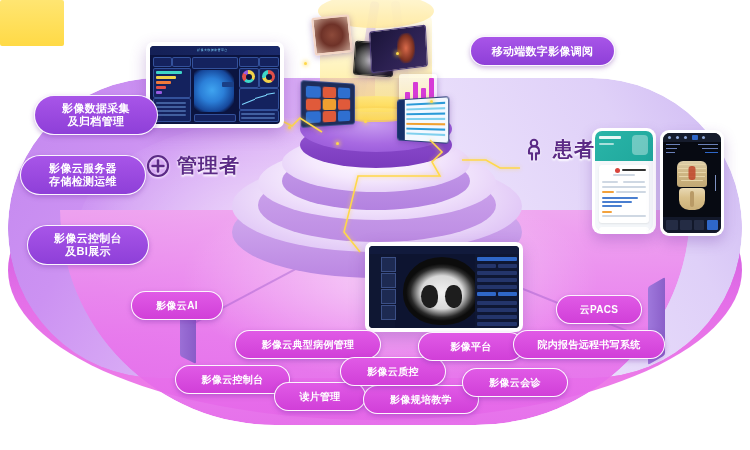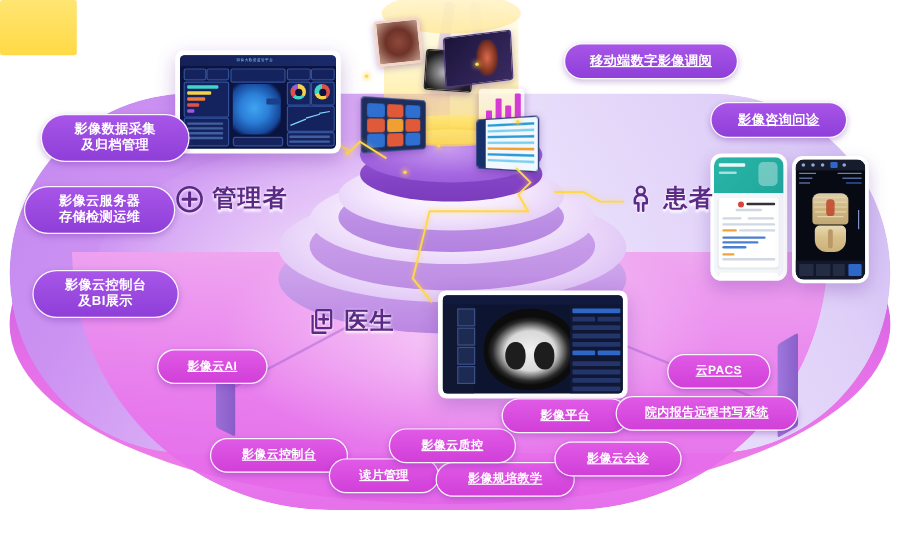--- a/index.html
+++ b/index.html
@@ -185,21 +185,21 @@
 
   
   .pill{position:absolute;display:flex;align-items:center;justify-content:center;
       text-align:center;color:#ffffff;font-weight:bold;
       border-radius:999px;border:1.4px solid rgba(255,255,255,.95);
       box-shadow:0 2px 5px rgba(110,40,160,.35);
       white-space:pre-line;line-height:1.15;letter-spacing:.3px;}
   .pill.v{background:linear-gradient(180deg,#a855e8,#8e3fd8);font-size:11px;}
   .pill.m{background:linear-gradient(180deg,#e05ae6,#d13fd8);font-size:10px;}
   .pill.two{padding:3px 10px;}
-  .pill.one{padding:3px 11px;text-decoration:underline;}
+  .pill.one{padding:3px 11px;}
 
   
   .brand{position:absolute;left:330px;top:150px;width:130px;text-align:center;
       font-size:25px;font-weight:bold;line-height:1.08;color:#f6c32a;
       letter-spacing:2px;
       text-shadow:
         -1.6px -1.6px 0 #fff, 1.6px -1.6px 0 #fff, -1.6px 1.6px 0 #fff, 1.6px 1.6px 0 #fff,
         0 3px 4px rgba(150,60,20,.45);}
 
   
@@ -450,55 +450,45 @@
   <div class="actor" style="left:146px;top:152px;">
     <span class="ic">
       <svg viewBox="0 0 24 24" width="24" height="24">
         <circle cx="12" cy="12" r="10" fill="none" stroke="#5b2a86" stroke-width="2.2"></circle>
         <path d="M12 6.6v10.8M6.6 12h10.8" stroke="#5b2a86" stroke-width="2.6" stroke-linecap="round"></path>
       </svg>
     </span>
     <span class="actor-text">管理者</span>
   </div>
 
-  <div class="actor" style="left:522px;top:152px;text-align:center;">
+  <div class="actor" style="left:522px;top:136px;text-align:center;">
     <span class="ic">
       <svg viewBox="0 0 24 24" width="24" height="24">
         <circle cx="12" cy="5" r="3.3" fill="none" stroke="#5b2a86" stroke-width="2.1"></circle>
         <path d="M12 8.4c-3.2 0-5 2-5 4.6v2.4h3v6.2M12 8.4c3.2 0 5 2 5 4.6v2.4h-3v6.2" fill="none" stroke="#5b2a86" stroke-width="2.1" stroke-linecap="round" stroke-linejoin="round"></path>
       </svg>
     </span>
     <span class="actor-text">患者</span>
   </div>
 
-  <div class="actor" style="left:256px;top:254px;">
-    <span class="ic">
-      <svg viewBox="0 0 24 24" width="24" height="24">
-        <rect x="7.5" y="2.5" width="12.5" height="15" rx="1" fill="none" stroke="#5b2a86" stroke-width="1.9"></rect>
-        <path d="M13.7 6.4v7.2M10.1 10h7.2" stroke="#5b2a86" stroke-width="2.1" stroke-linecap="round"></path>
-        <path d="M4.5 6.5v14.8h11.5" fill="none" stroke="#5b2a86" stroke-width="1.9" stroke-linejoin="round"></path>
-      </svg>
-    </span>
-    <span class="actor-text">医生</span>
-  </div>
 
   <div class="pill v two" style="left:34px;top:95px;width:102px;height:32px;">影像数据采集
 及归档管理</div>
   <div class="pill v two" style="left:20px;top:155px;width:104px;height:32px;">影像云服务器
 存储检测运维</div>
   <div class="pill v two" style="left:27px;top:225px;width:100px;height:32px;">影像云控制台
 及BI展示</div>
 
   <div class="pill v one" style="left:470px;top:36px;width:121px;height:22px;">移动端数字影像调阅</div>
-  <div class="pill v one" style="left:592px;top:85px;width:90px;height:22px;">影像咨询问诊</div>
 
   <div class="pill m one" style="left:131px;top:291px;width:68px;height:21px;">影像云AI</div>
+  <div class="pill m one" style="left:235px;top:330px;width:122px;height:21px;">影像云典型病例管理</div>
   <div class="pill m one" style="left:175px;top:365px;width:91px;height:21px;">影像云控制台</div>
   <div class="pill m one" style="left:274px;top:382px;width:68px;height:21px;">读片管理</div>
   <div class="pill m one" style="left:363px;top:385px;width:92px;height:21px;">影像规培教学</div>
   <div class="pill m one" style="left:462px;top:368px;width:82px;height:21px;">影像云会诊</div>
 
-  <div class="pill m one" style="left:324px;top:357px;width:82px;height:21px;">影像云质控</div>
+  <div class="pill m one" style="left:340px;top:357px;width:82px;height:21px;">影像云质控</div>
   <div class="pill m one" style="left:418px;top:332px;width:82px;height:21px;">影像平台</div>
   <div class="pill m one" style="left:513px;top:330px;width:128px;height:21px;">院内报告远程书写系统</div>
   <div class="pill m one" style="left:556px;top:295px;width:62px;height:21px;">云PACS</div>
 
 </div>
 
 </body></html>

